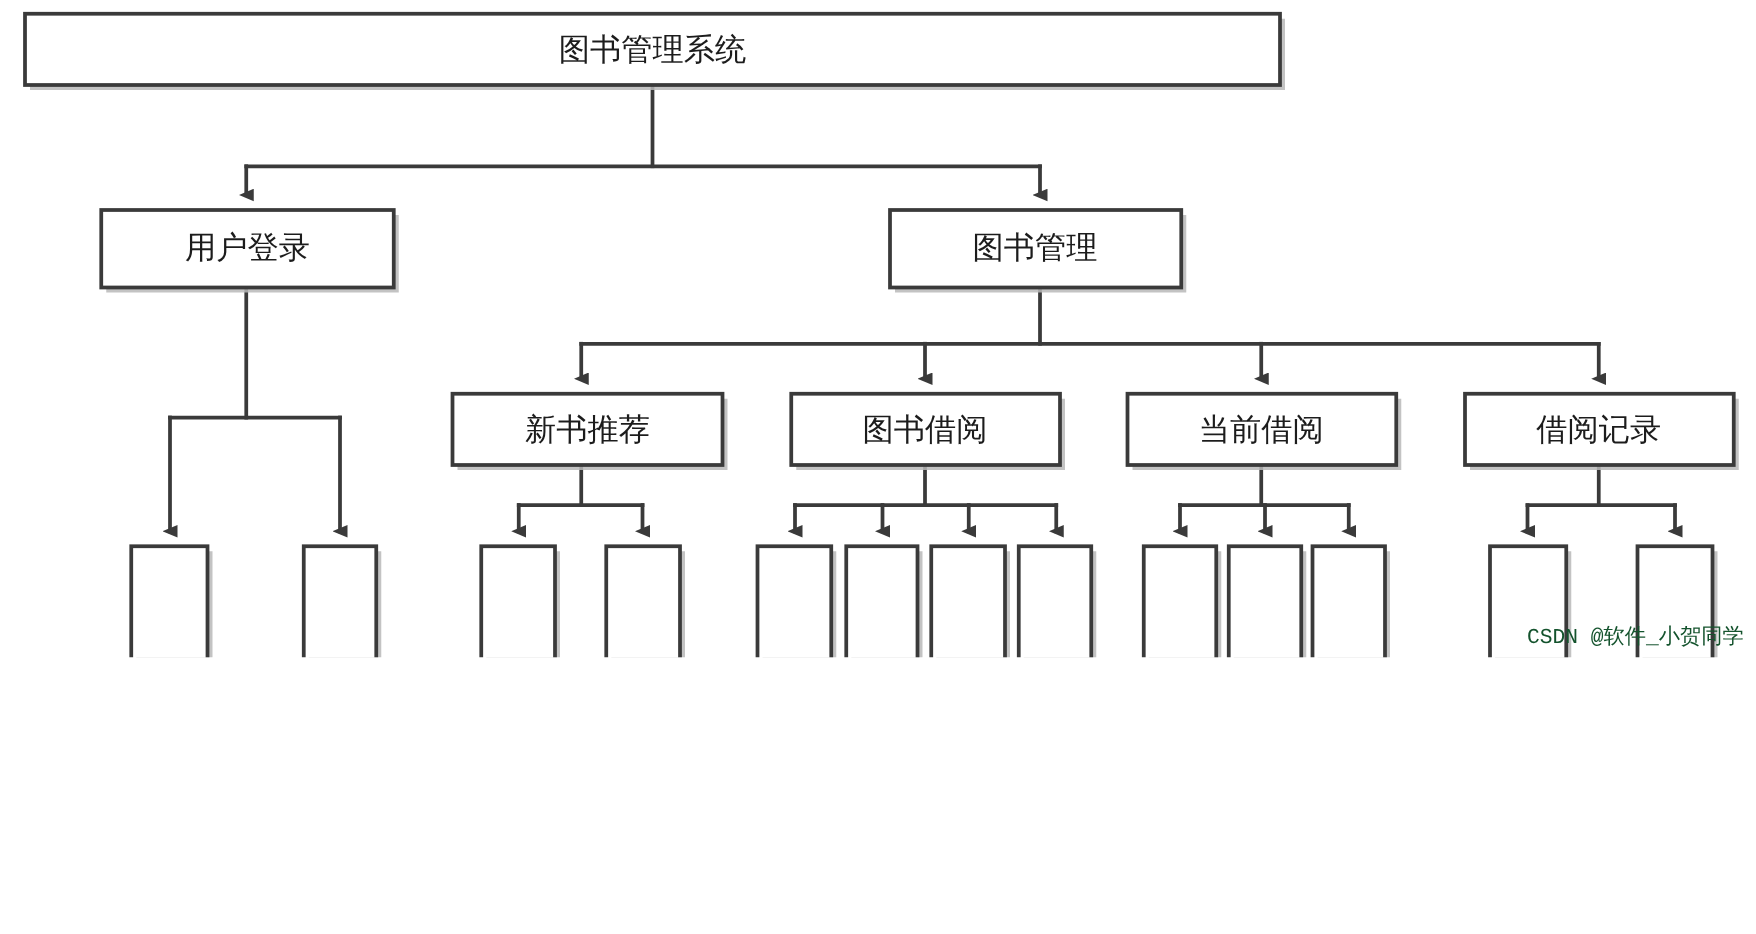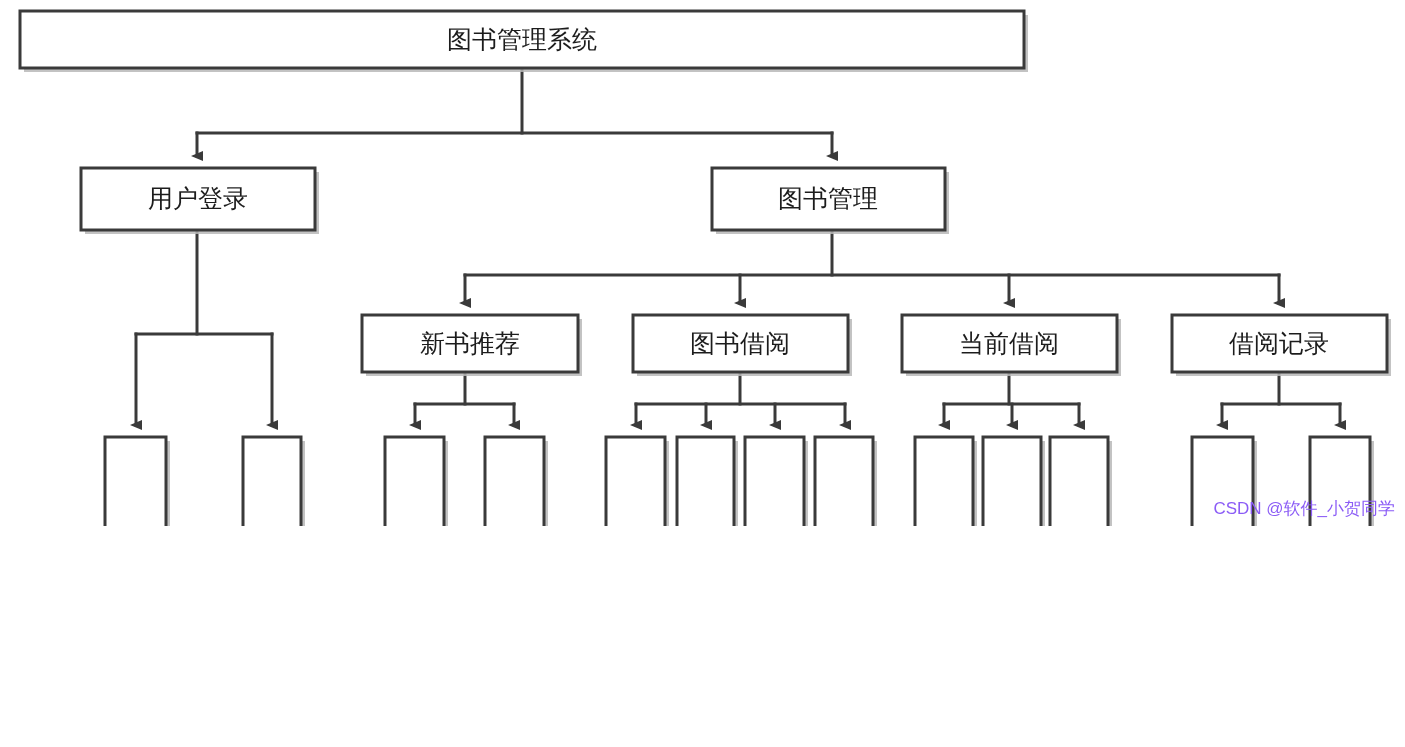--- a/index.html
+++ b/index.html
@@ -62,23 +62,23 @@
     text-align: center;
     display: flex;
     align-items: center;
     justify-content: center;
     pointer-events: none;
   }
   .watermark {
     position: absolute;
     right: 10px;
     bottom: 6px;
-    font-family: Liberation Sans, sans-serif;
+    font-family: Liberation Mono, monospace;
     font-size: 17px;
-    color: #8b5cf6;
+    color: #14532d;
     white-space: nowrap;
   }
 </style>
 </head>
 <body>
 
 <div id="diagram-root">
 
   <svg class="diagram-canvas" viewBox="0 0 1405 747" xmlns="http://www.w3.org/2000/svg">
 

